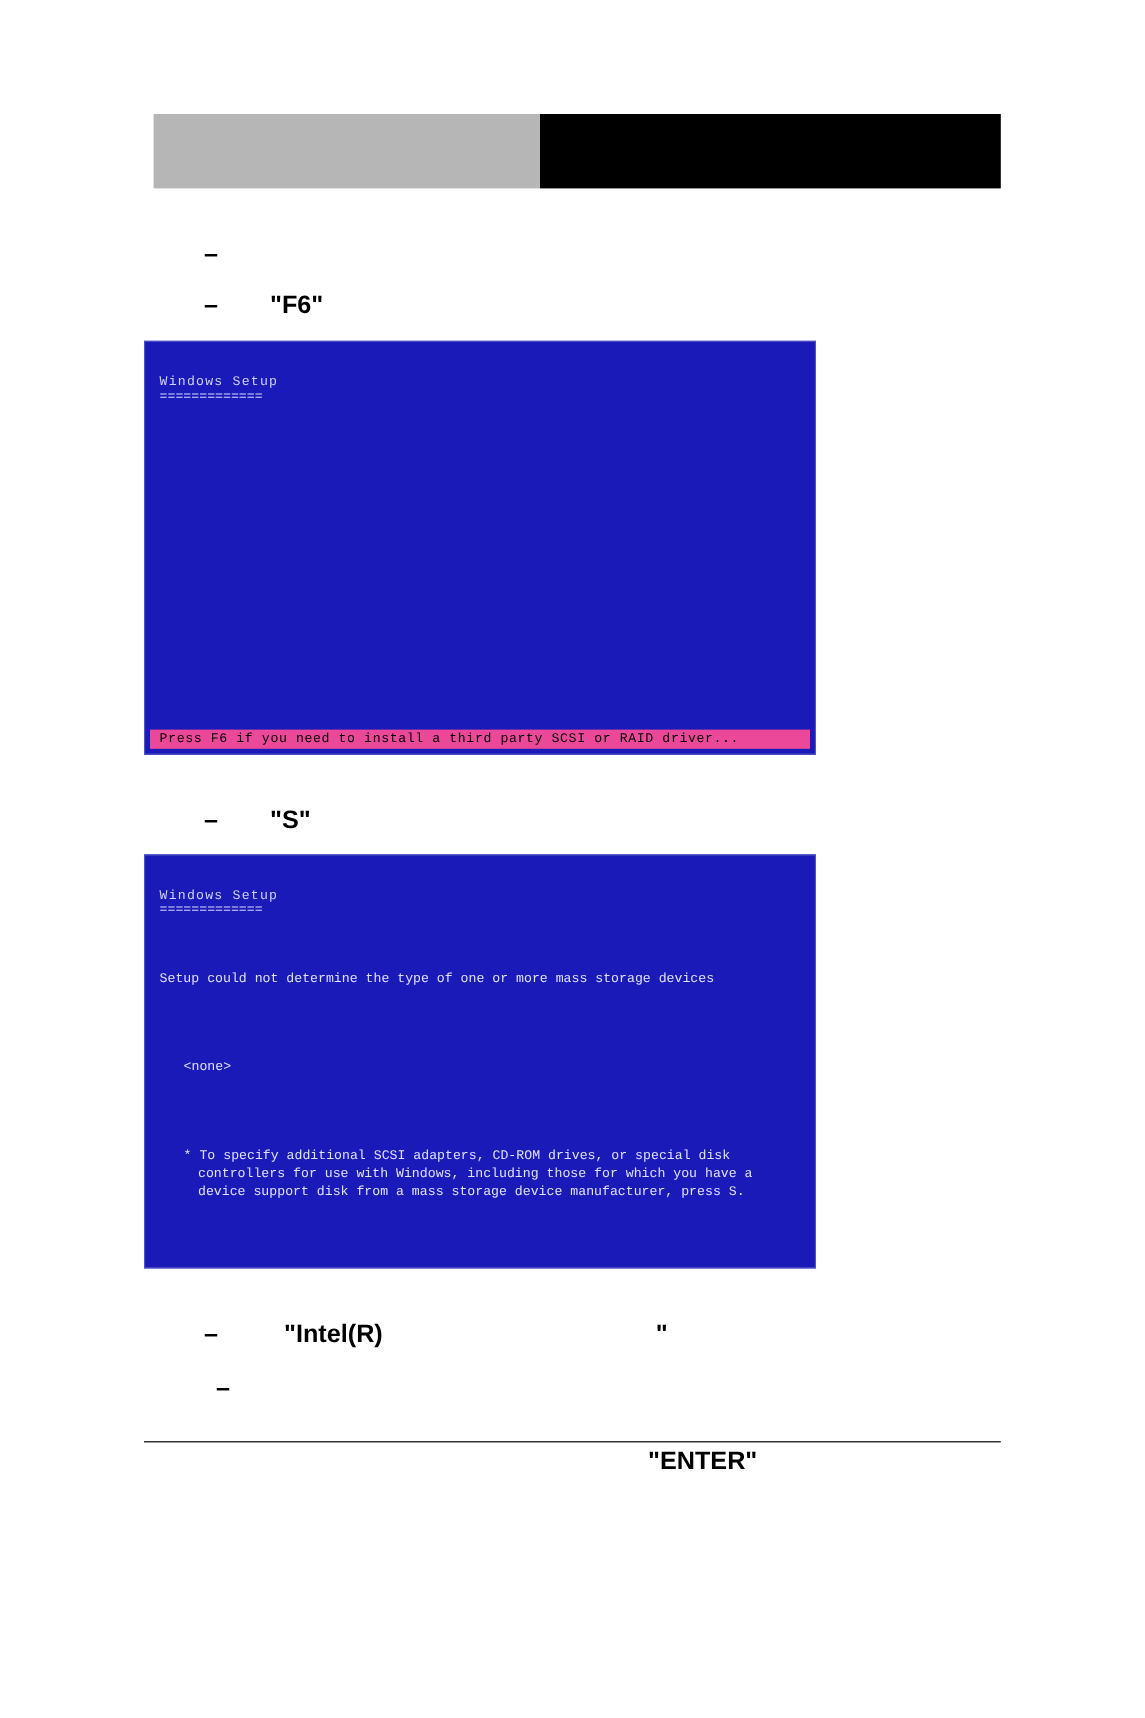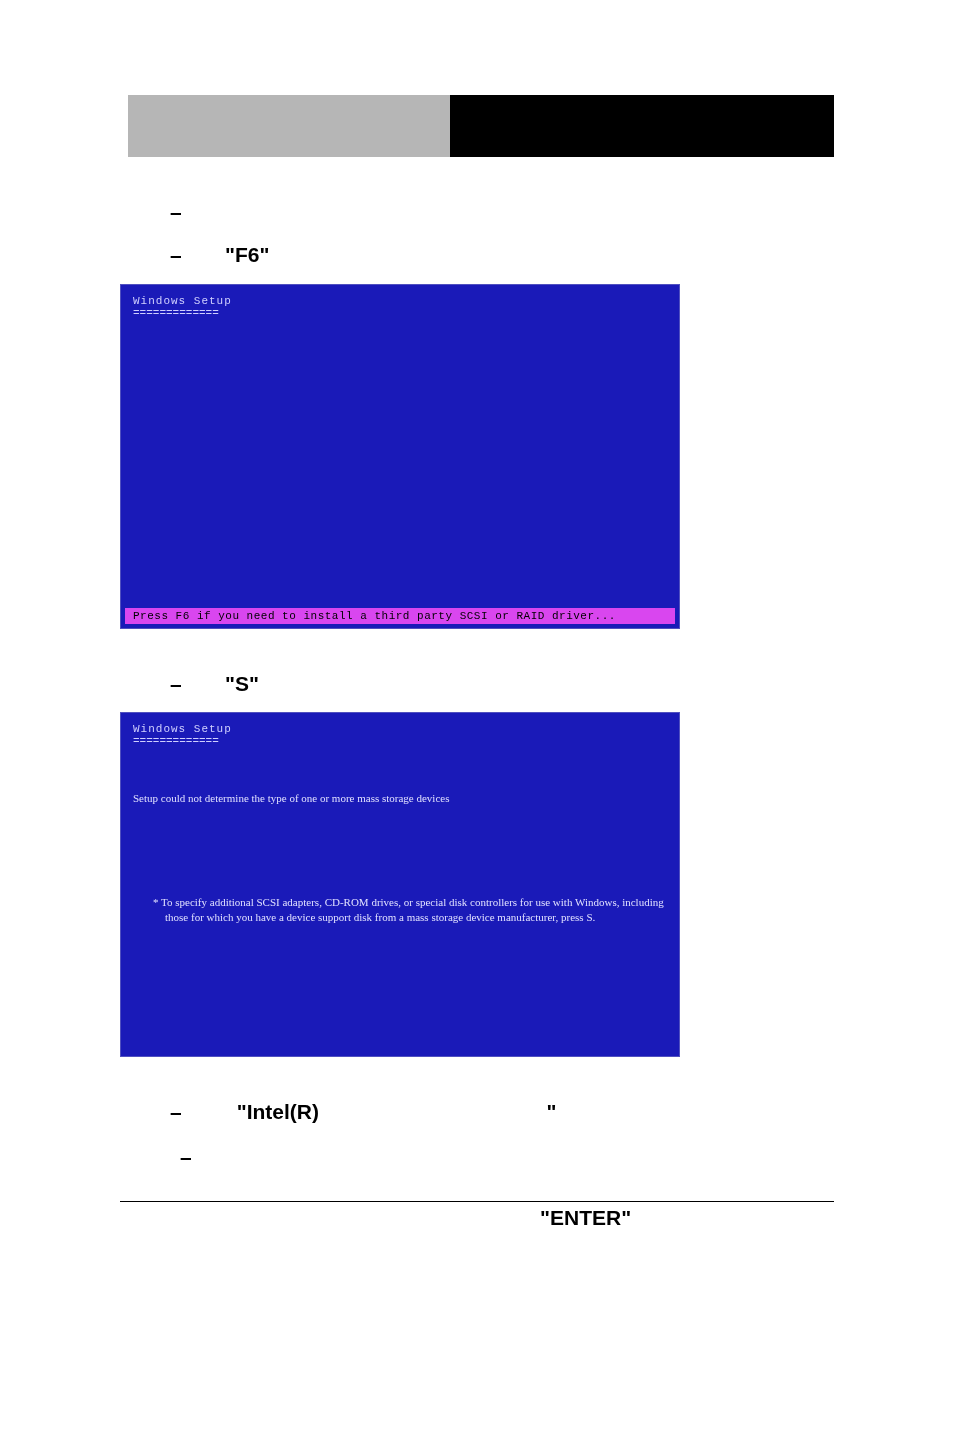--- a/index.html
+++ b/index.html
@@ -51,42 +51,41 @@
     margin: 8px 0 20px 0;
   }
   .sshot-inner {
     position: relative;
     background: #1a1ab8;
     width: 560px;
     height: 345px;
     font-family: "Courier New", monospace;
     font-size: 11px;
     color: #fff;
-    padding: 10px 12px;
+    padding: 28px 12px;
     border: 1px solid #5050c0;
     overflow: hidden;
   }
   .ws-title { color: #d0d0ff; letter-spacing: 1px; }
   .ws-under { color: #d0d0ff; letter-spacing: 0; }
   .footer-bar {
     position: absolute;
     left: 4px; right: 4px; bottom: 4px;
     height: 16px;
-    background: #d946ef;
+    background: #ec4899;
     color: #000;
     font-size: 11px;
     padding: 2px 8px;
     letter-spacing: 0.5px;
   }
   .ws-body {
     margin-top: 14px;
     color: #e0e0ff;
     line-height: 1.35;
     white-space: pre-wrap;
-    font-family: Liberation Serif, serif;
   }
   .none { margin-left: 20px; }
   .bullet { margin-left: 20px; text-indent: -12px; padding-left: 12px; }
   .instr-body {
     margin-left: 50px;
     font-size: 21px;
     line-height: 1.5;
     margin-top: 4px;
   }
   .note {
@@ -143,20 +142,21 @@
     </div>
   </div>
 
   <div class="sshot">
     <div class="sshot-inner">
       <div class="ws-title">Windows Setup</div>
       <div class="ws-under">=============</div>
       <div class="ws-body">
         <div>Setup could not determine the type of one or more mass storage devices</div>
         <br>
+        <div class="none">&lt;none&gt;</div>
         <br>
         <div class="bullet">* To specify additional SCSI adapters, CD-ROM drives, or special disk controllers for use with Windows, including those for which you have a device support disk from a mass storage device manufacturer, press S.</div>
         <br>
         
       </div>
     </div>
   </div>
 
   <div class="steps">
     <div class="step">

